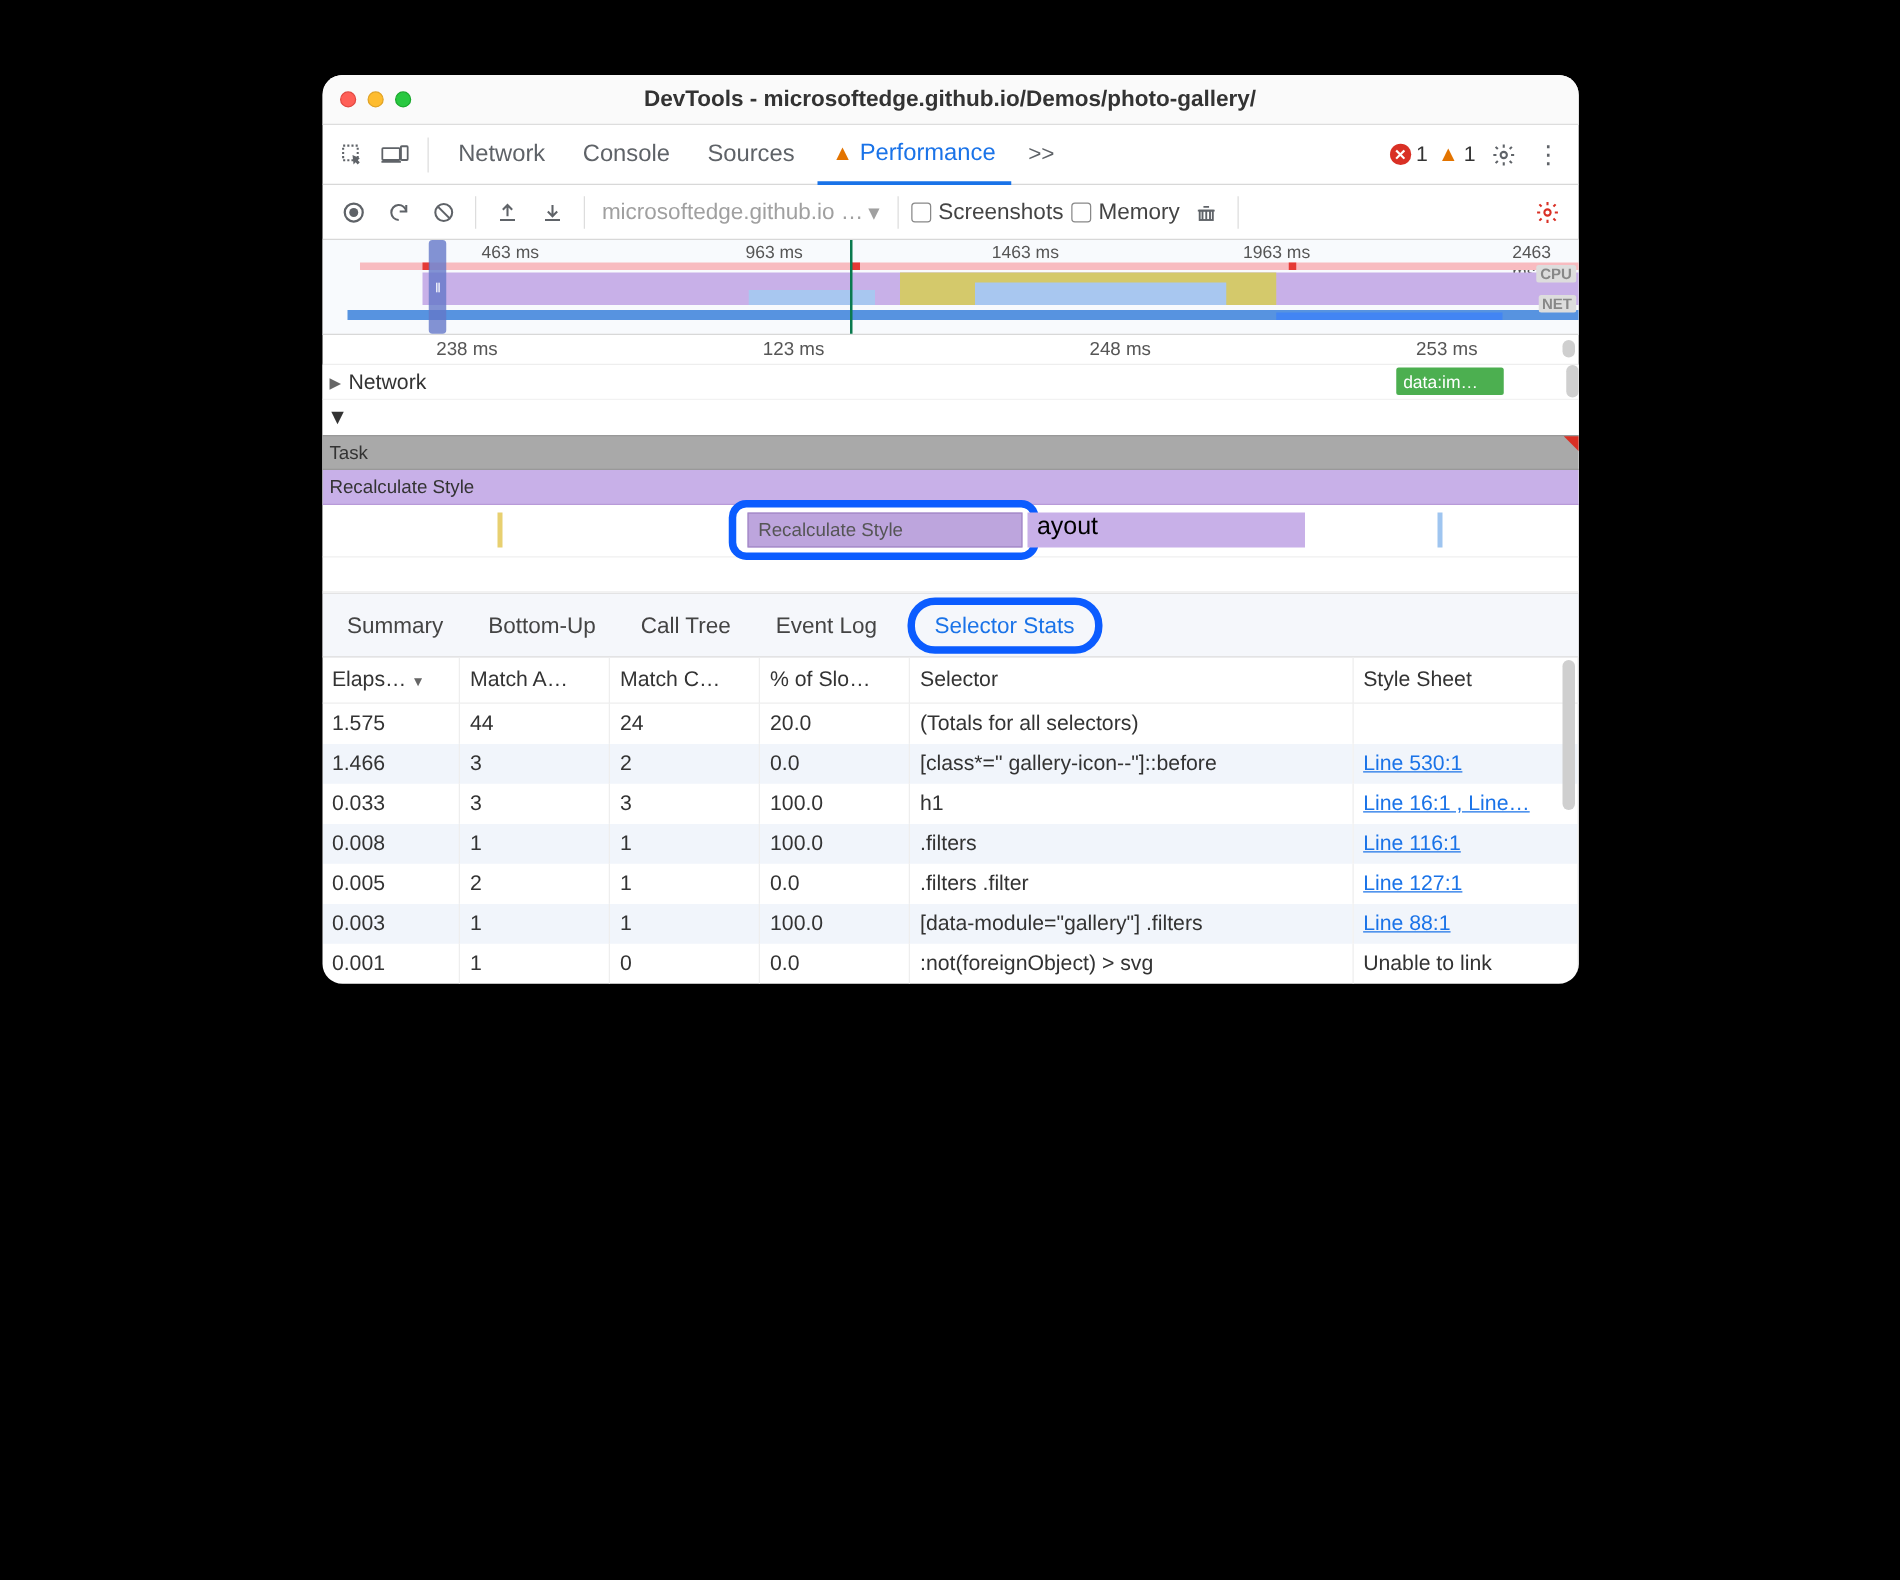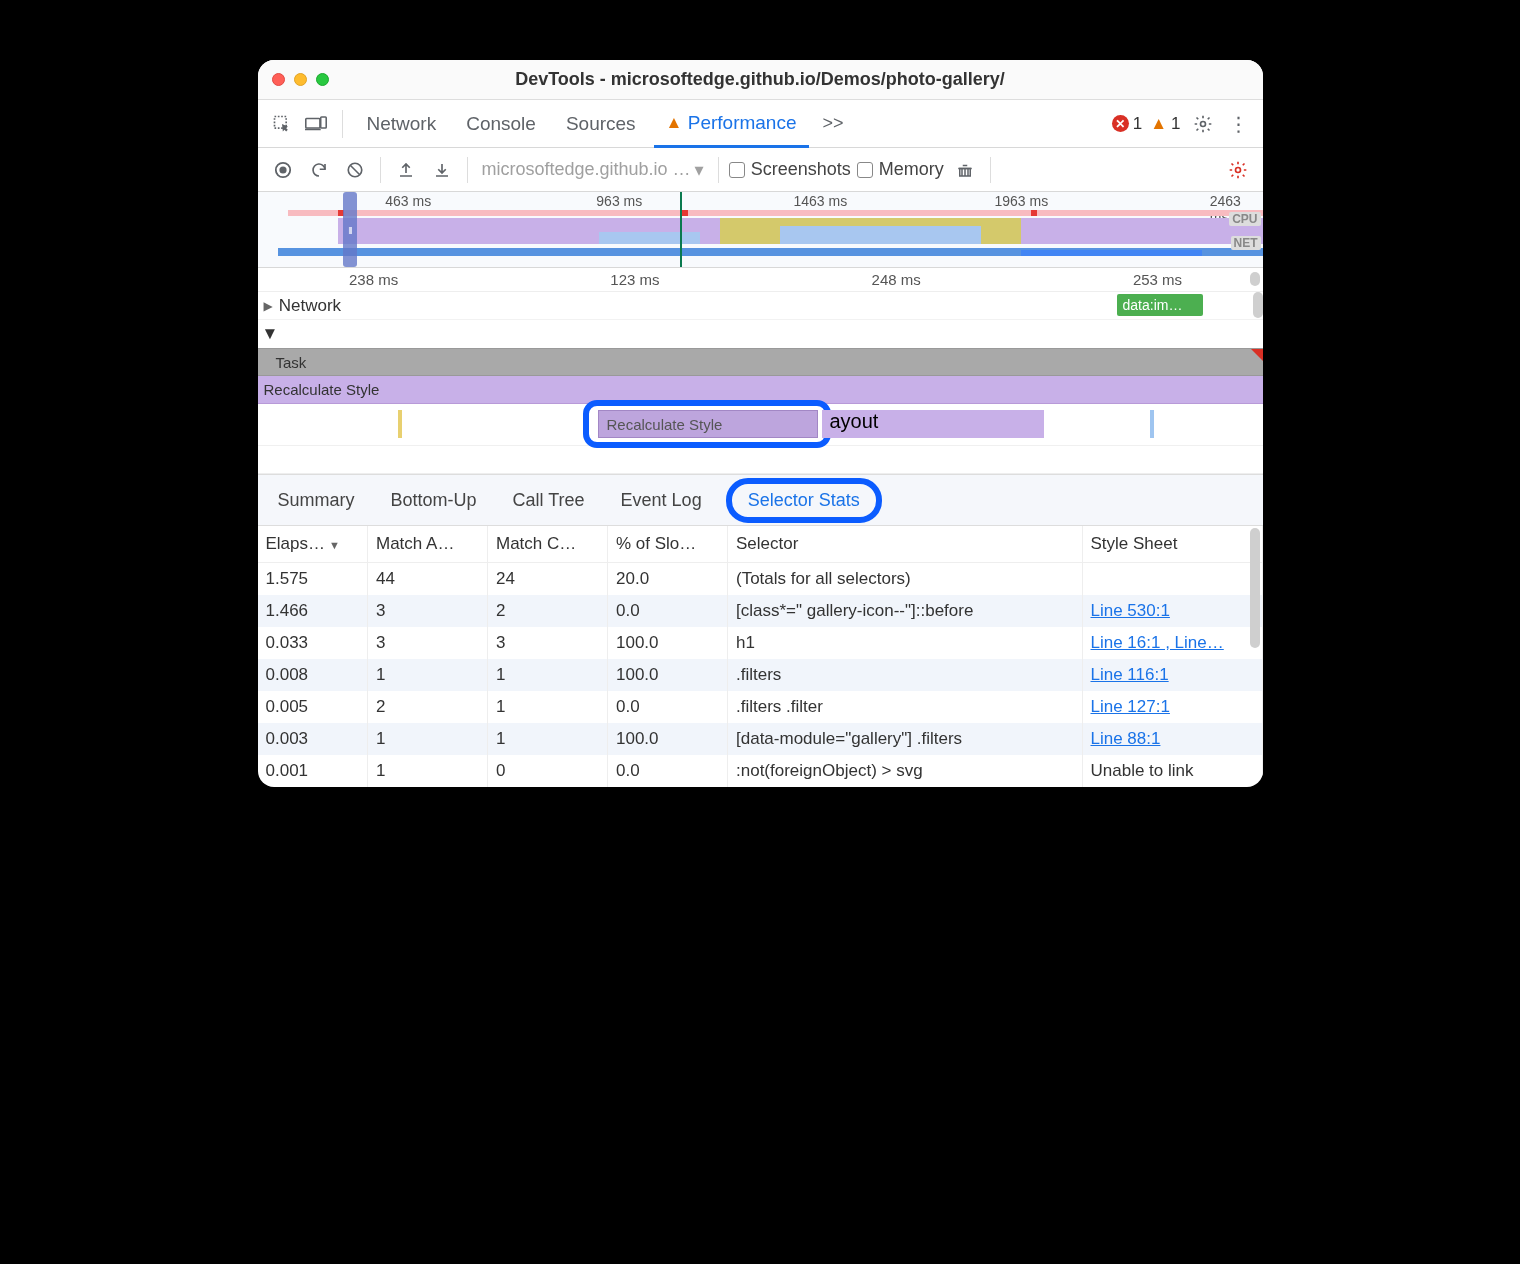--- a/index.html
+++ b/index.html
@@ -155,21 +155,21 @@
     position:absolute; right:60px; top:2px; height:22px; width:86px;
     background:#4caf50; color:#fff; font-size:14px; border-radius:2px;
     display:flex; align-items:center; padding:0 6px; overflow:hidden;
   }
   .main-header {
     height: 28px; display:flex; align-items:center; padding-left:4px;
     font-size:17px; color:#333; background:#fff;
   }
   .task-row {
     height: 28px; background: #a9a9a9; border-top: 1px solid #999; border-bottom: 1px solid #999;
-    display:flex; align-items:center; padding-left:18px; font-size:15px; color:#333;
+    display:flex; align-items:center; padding-left:6px; font-size:15px; color:#333;
   }
   .recalc-row {
     height: 28px; background: #c8b0e8; border-bottom: 1px solid #b89ad8;
     display:flex; align-items:center; padding-left:6px; font-size:15px; color:#333;
   }
   .flame-row {
     height: 42px; position: relative; border-bottom: 1px solid #f0f0f0;
   }
   .flame-recalc {
     position:absolute; left:340px; width:220px; top:6px; height:28px;

